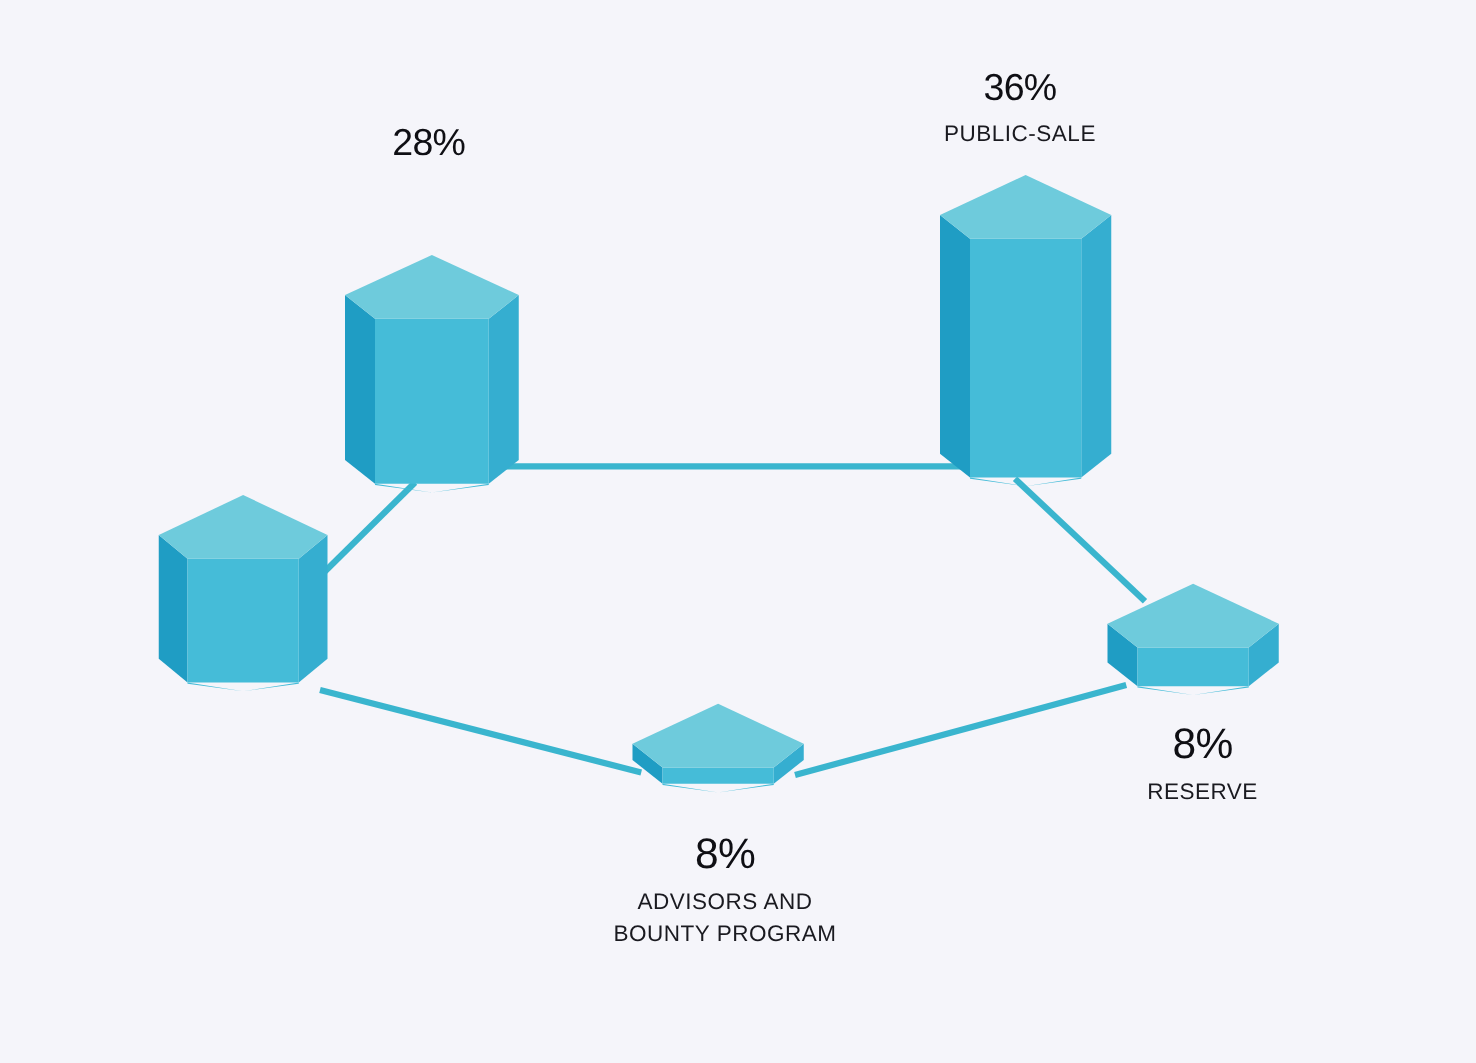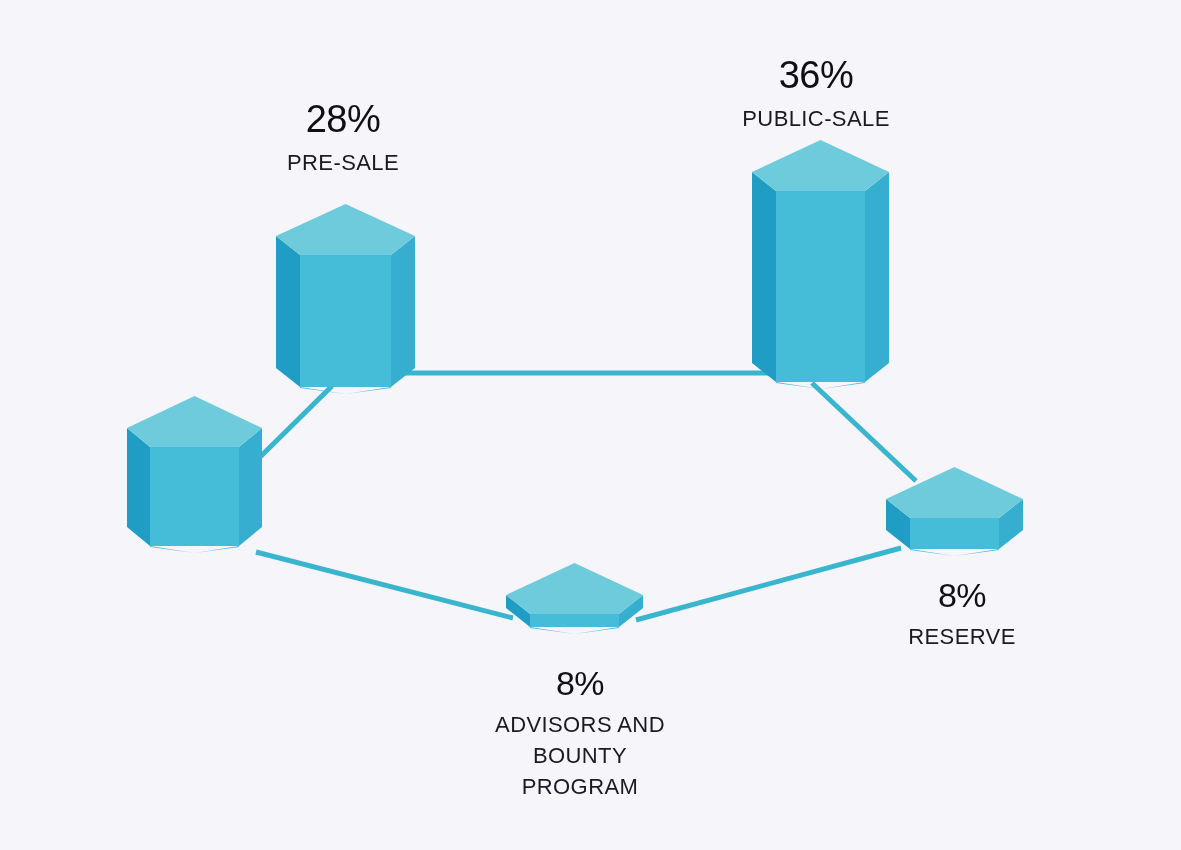--- a/index.html
+++ b/index.html
@@ -29,31 +29,31 @@
     display: block;
   }
   .label-group {
     position: absolute;
     text-align: center;
     color: #16161a;
     line-height: 1.0;
     user-select: none;
   }
   .pct {
-    font-size: 38px;
+    font-size: 30px;
     font-weight: 400;
     letter-spacing: -0.5px;
     color: #0f0f14;
     white-space: nowrap;
   }
   .pct.small {
     font-size: 34px;
   }
   .name {
-    font-size: 22px;
+    font-size: 18px;
     font-weight: 400;
     letter-spacing: 0.4px;
     color: #1a1a20;
     margin-top: 9px;
     white-space: pre-line;
     line-height: 1.42;
     text-align: center;
   }
   
   #label-pre-sale   { left: 243px; top: 100px;  width: 200px; }
@@ -124,21 +124,20 @@
       <path d="M1023,499 L1023,530 L999,549 L999,518 Z" fill="#35aed0"></path>
       <path d="M910,518 L999,518 L999,549 L910,549 Z" fill="#45bcd8"></path>
       <path d="M910,549 L954.5,556 L999,549 L999,550 L954.5,556 L910,550 Z" fill="#45bcd8"></path>
       <path d="M954.5,467 L1023,499 L999,518 L910,518 L886,499 Z" fill="#6ecbdc"></path>
     </g>
 
   </svg>
 
   <div class="label-group" id="label-pre-sale">
     <div class="pct">28%</div>
-    <div class="name">PRE-SALE</div>
   </div>
 
   <div class="label-group" id="label-public-sale">
     <div class="pct">36%</div>
     <div class="name">PUBLIC-SALE</div>
   </div>
 
   <div class="label-group" id="label-reserve">
   </div>
 

